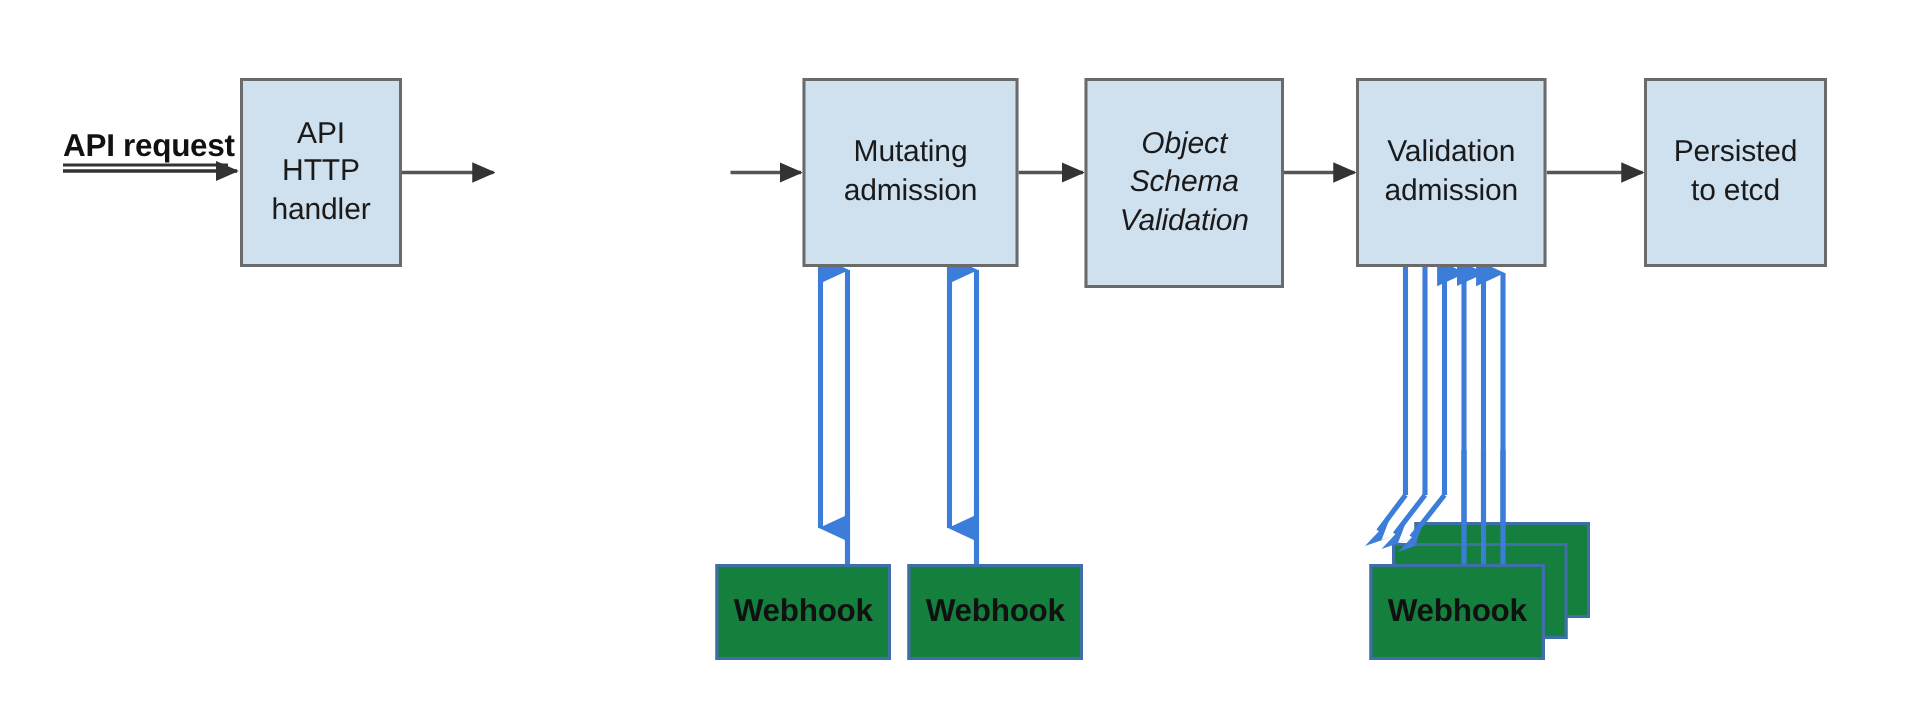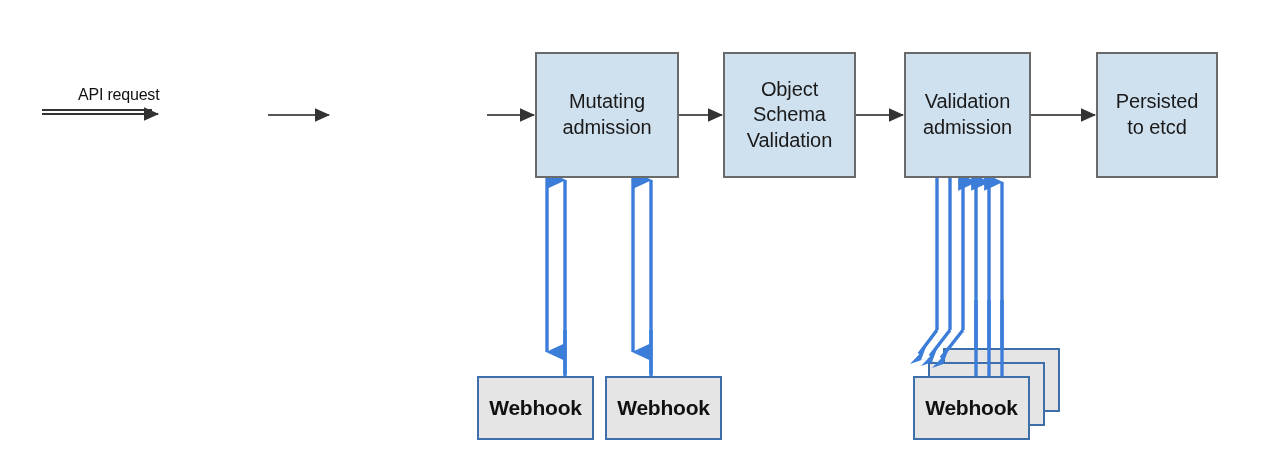--- a/index.html
+++ b/index.html
@@ -36,21 +36,21 @@
     color: #1a1a1a;
     font-size: 20px;
     line-height: 1.28;
     letter-spacing: -0.1px;
     white-space: pre-line;
     z-index: 3;
   }
   .webhook {
     position: absolute;
     box-sizing: border-box;
-    background: #e5e5e5;
+    background: #15803d;
     border: 2px solid #3f6fa8;
     display: flex;
     align-items: center;
     justify-content: center;
     text-align: center;
     color: #111111;
     font-size: 21px;
     font-weight: bold;
     letter-spacing: -0.2px;
   }
@@ -58,27 +58,26 @@
     z-index: 2;
   }
   .webhook-stack-mid {
     z-index: 3;
   }
   .webhook-stack-front {
     z-index: 5;
   }
   .edge-label {
     position: absolute;
-    font-size: 16px;
-    font-weight: normal;
+    font-size: 21px;
+    font-weight: bold;
     color: #111111;
     letter-spacing: -0.2px;
     white-space: nowrap;
     z-index: 3;
-    margin-left: 36px;
   }
   .arrows-under { z-index: 1; }
   .arrows-over  { z-index: 4; }
 </style>
 </head>
 <body>
 
 <div id="diagram-root">
 
   <svg class="svg-layer arrows-under" viewBox="0 0 1278 476" preserveAspectRatio="none">
@@ -139,28 +138,33 @@
       <line x1="1002" y1="378" x2="1002" y2="182" stroke="#3b7dd8" stroke-width="3.4" marker-end="url(#arrowBlueUp)"></line>
     </g>
 
     <g>
       <line x1="937" y1="178" x2="937" y2="330" stroke="#3b7dd8" stroke-width="3.4"></line>
       <line x1="950" y1="178" x2="950" y2="330" stroke="#3b7dd8" stroke-width="3.4"></line>
       <line x1="963" y1="178" x2="963" y2="330" stroke="#3b7dd8" stroke-width="3.4"></line>
     </g>
   </svg>
 
+  <div class="node" style="left:160px; top:52px; width:108px; height:126px;">
+    <span>API
+HTTP
+handler</span>
+  </div>
 
 
   <div class="node" style="left:535px; top:52px; width:144px; height:126px;">
     <span>Mutating
 admission</span>
   </div>
 
-  <div class="node" style="left:723px; top:52px; width:133px; height:126px;">
+  <div class="node" style="left:723px; top:52px; width:133px; height:140px;font-style:italic;">
     <span>Object
 Schema
 Validation</span>
   </div>
 
   <div class="node" style="left:904px; top:52px; width:127px; height:126px;">
     <span>Validation
 admission</span>
   </div>
 

